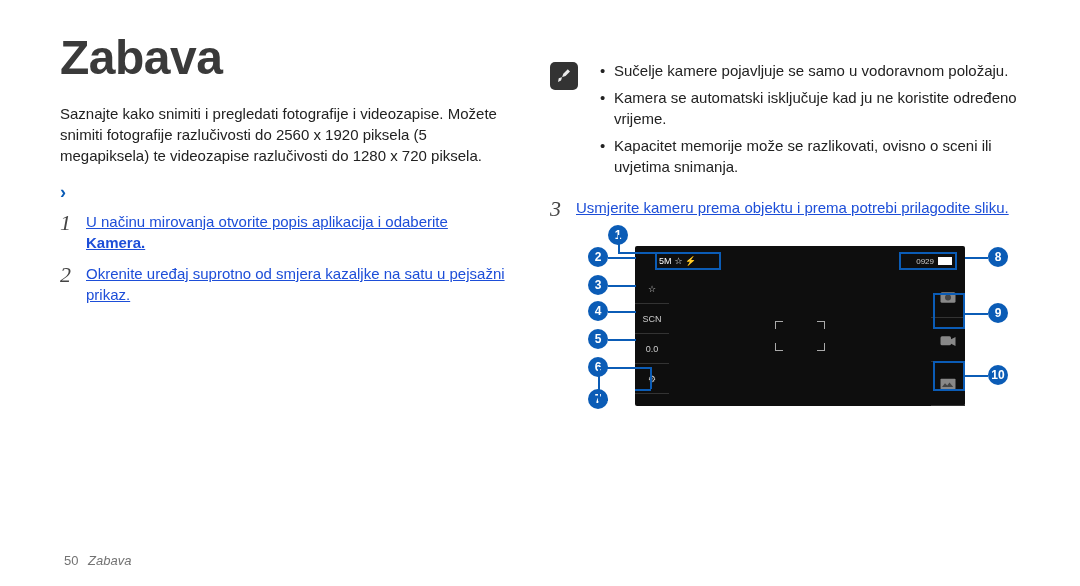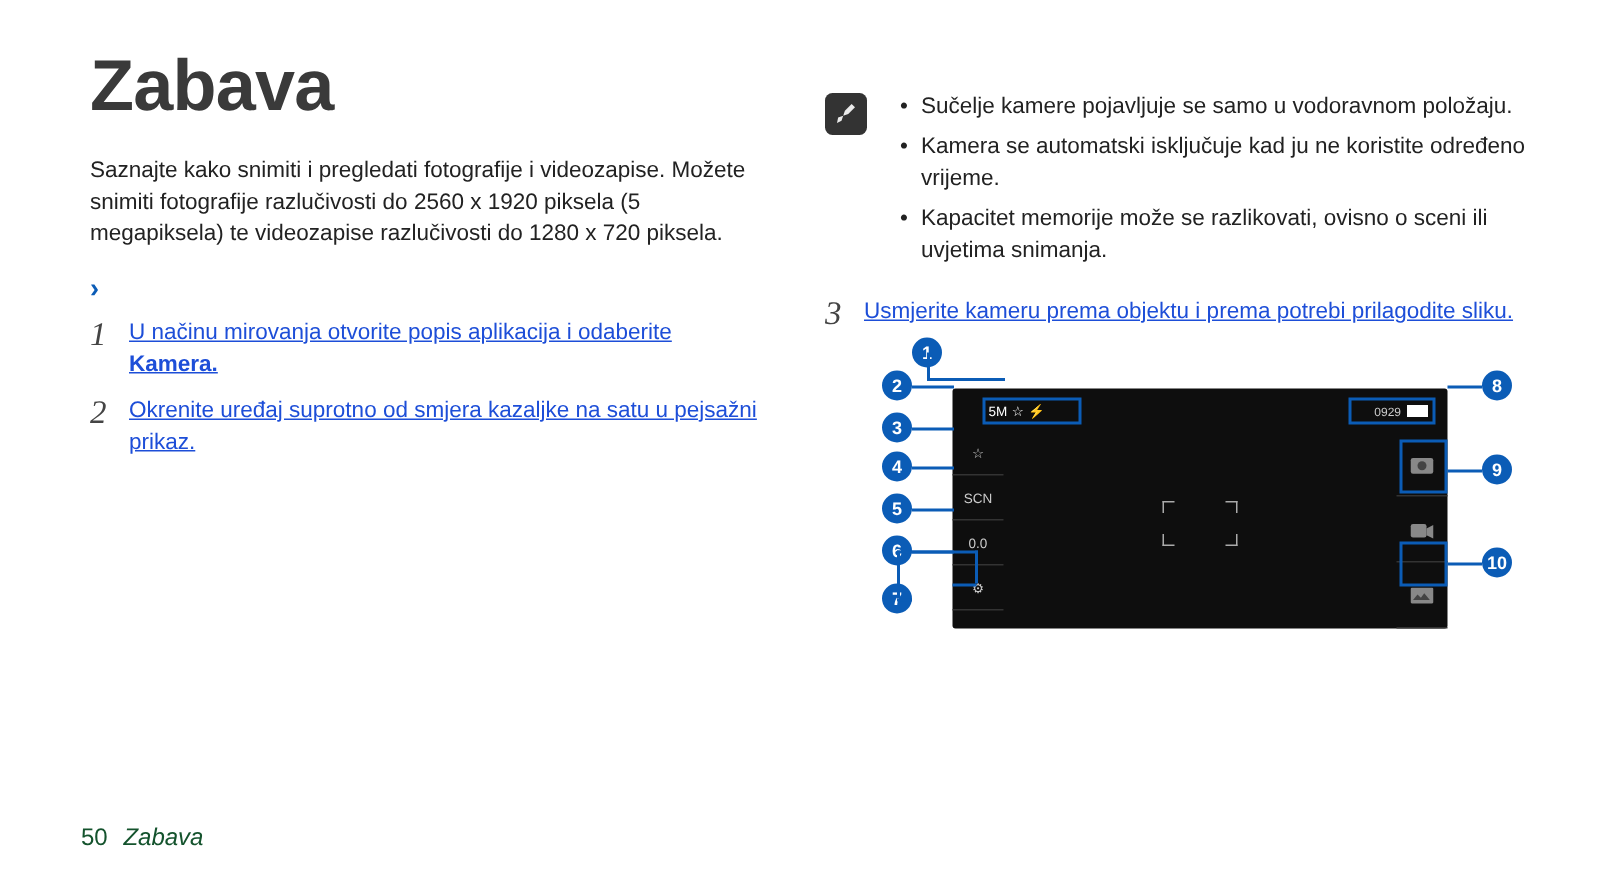--- a/index.html
+++ b/index.html
@@ -122,21 +122,21 @@
     }
     .camera-block {
       margin-top: 10px;
       position: relative;
       width: 480px;
       height: 220px;
     }
     .viewfinder {
       position: absolute;
       left: 85px;
-      top: 28px;
+      top: 15px;
       width: 330px;
       height: 160px;
       background: #0e0e0e;
       border-radius: 2px;
     }
     .vf-topbar {
       position: absolute;
       left: 20px;
       top: 6px;
       width: 66px;
@@ -239,24 +239,24 @@
       background: #0b5cb6;
     }
     .box-right {
       position: absolute;
       border: 2px solid #0b5cb6;
       width: 32px;
       height: 30px;
     }
     .footer {
       position: absolute;
-      left: 54px;
+      left: 64px;
       bottom: 18px;
-      font-size: 16px;
-      color: #14532d;
+      font-size: 13px;
+      color: #737373;
       font-style: italic;
     }
     .footer .pg {
       font-style: normal;
       margin-right: 6px;
     }
   </style>
 </head>
 <body>
 

